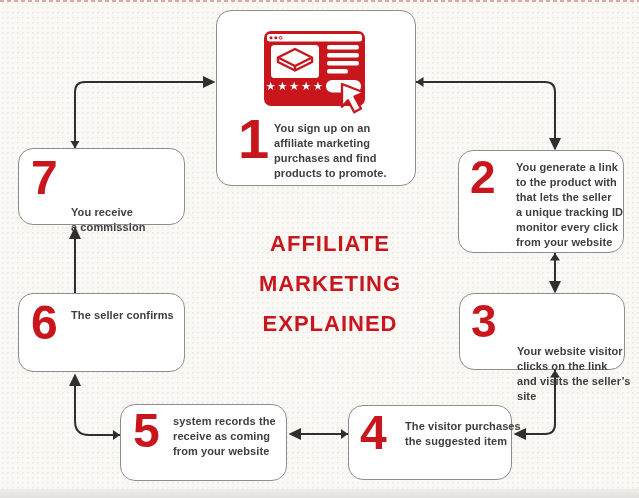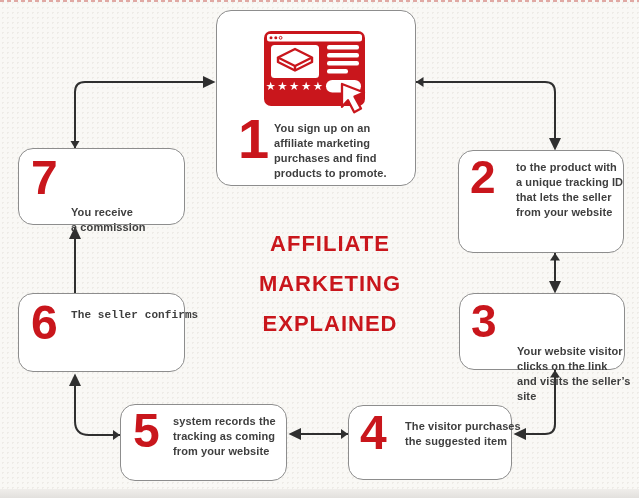--- a/index.html
+++ b/index.html
@@ -48,21 +48,21 @@
   .t1{left:57px;top:110px;}
   .n2{left:11px;top:5px;font-size:46px;}
   .t2{left:57px;top:9px;}
   .n3{left:11px;top:6px;font-size:46px;}
   .t3{left:57px;top:10px;margin-top:40px;}
   .n4{left:11px;top:5px;font-size:48px;}
   .t4{left:56px;top:13px;}
   .n5{left:12px;top:4px;font-size:48px;}
   .t5{left:52px;top:9px;}
   .n6{left:12px;top:7px;font-size:48px;}
-  .t6{left:52px;top:14px;font-family:Liberation Mono, monospace;}
+  .t6{left:52px;top:14px;}
   .n7{left:12px;top:7px;font-size:48px;}
   .t7{left:52px;top:12px;margin-top:44px;}
 </style>
 </head>
 <body>
 
 <div class="stage">
   <div class="topline"></div>
 
   <svg class="connectors" width="639" height="498" viewBox="0 0 639 498">
@@ -127,23 +127,25 @@
       <div>You sign up on an</div>
       <div>affiliate marketing</div>
       <div>purchases and find</div>
       <div>products to promote.</div>
     </div>
   </div>
 
   <div class="card card2">
     <span class="num n2">2</span>
     <div class="txt t2">
+      <div>You generate a link</div>
       <div>to the product with</div>
+      <div>that lets the seller</div>
       <div>a unique tracking ID</div>
-      <div>that lets the seller</div>
+      <div>monitor every click</div>
       <div>from your website</div>
     </div>
   </div>
 
   <div class="card card3">
     <span class="num n3">3</span>
     <div class="txt t3">
       <div>Your website visitor</div>
       <div>clicks on the link</div>
       <div>and visits the seller’s</div>
@@ -156,21 +158,21 @@
     <div class="txt t4">
       <div>The visitor purchases</div>
       <div>the suggested item</div>
     </div>
   </div>
 
   <div class="card card5">
     <span class="num n5">5</span>
     <div class="txt t5">
       <div>system records the</div>
-      <div>tracking as coming</div>
+      <div>receive as coming</div>
       <div>from your website</div>
     </div>
   </div>
 
   <div class="card card6">
     <span class="num n6">6</span>
     <div class="txt t6">
       <div>The seller confirms</div>
     </div>
   </div>

